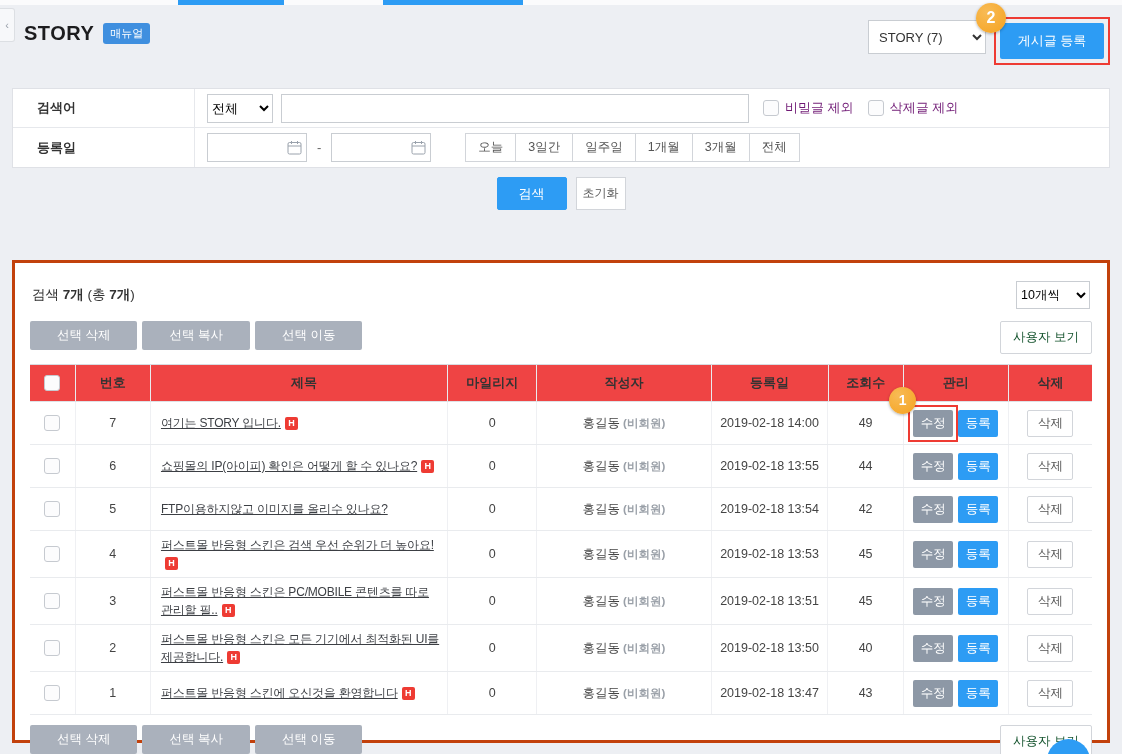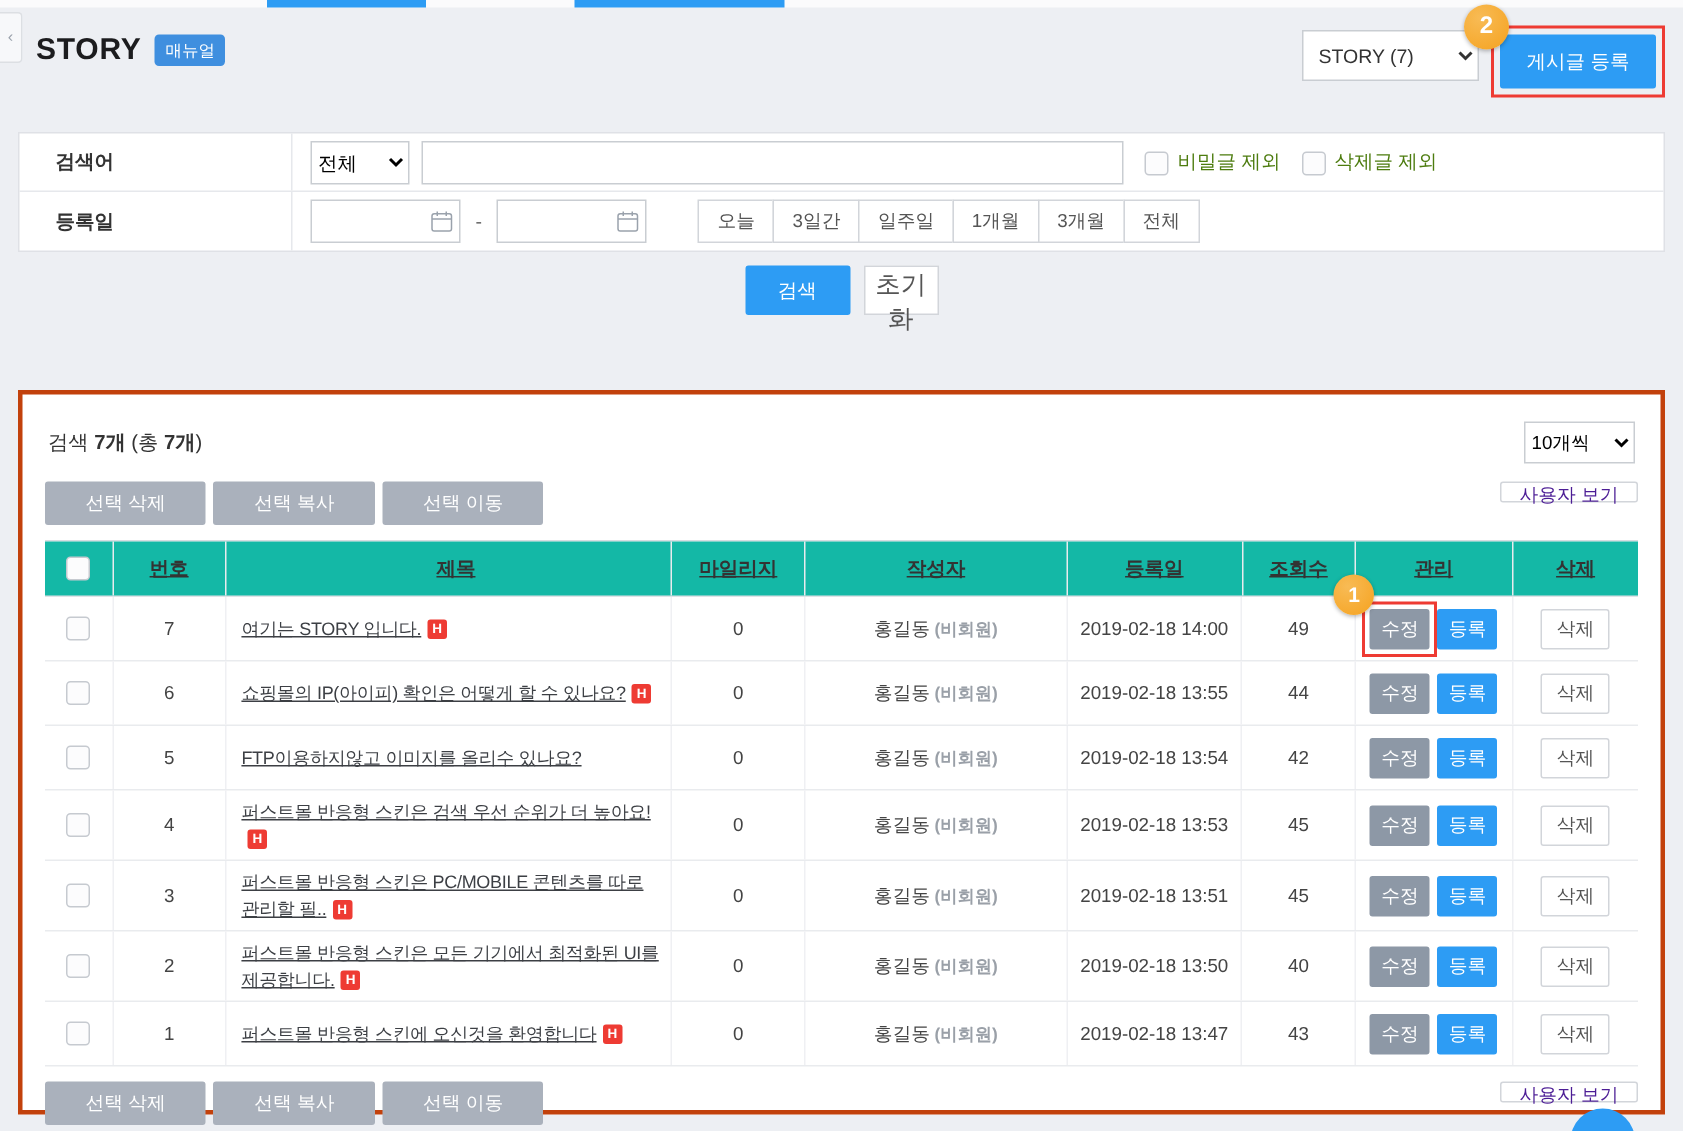--- a/index.html
+++ b/index.html
@@ -38,46 +38,46 @@
   }
   .badge-2 { left:-20px; top:-16px; }
   
   .search-card { position:absolute; left:12px; top:88px; width:1098px; background:#fff; border:1px solid #dfe1e6; }
   .search-row { display:flex; align-items:stretch; height:39px; border-bottom:1px solid #e6e8ec; }
   .search-row:last-child { border-bottom:none; }
   .search-label { width:182px; padding-left:24px; font-weight:bold; color:#333; display:flex; align-items:center; border-right:1px solid #e6e8ec; flex:none; }
   .search-content { display:flex; align-items:center; padding-left:12px; gap:8px; flex:1; }
   .keyword-select { width:66px; height:29px; border:1px solid #c9cdd2; font-size:13px; background:#fff; }
   .keyword-input { width:468px; height:29px; border:1px solid #c9cdd2; padding:0 8px; font-size:13px; }
-  .chk-label { display:flex; align-items:flex-end; gap:6px; color:#4d7c0f; cursor:pointer; margin-left:6px; }
+  .chk-label { display:flex; align-items:center; gap:6px; color:#701a75; cursor:pointer; margin-left:6px; }
   .checkbox { width:16px; height:16px; border:1px solid #c6cad0; background:#fcfcfd; border-radius:3px; display:inline-block; flex:none; cursor:pointer; }
   .date-box { position:relative; width:100px; height:29px; flex:none; }
   .date-box input { width:100%; height:100%; border:1px solid #c9cdd2; padding:0 24px 0 8px; font-size:12px; }
   .cal-btn { position:absolute; right:5px; top:7px; width:15px; height:15px; cursor:pointer; line-height:0; }
   .sep { color:#666; margin:0 2px; }
   .qgroup { display:flex; margin-left:26px; }
   .qbtn { height:29px; padding:0 12px; background:#fff; border:1px solid #d2d5da; color:#555; font-size:12.5px; margin-left:-1px; cursor:pointer; }
   .qbtn:first-child { margin-left:0;font-family:Liberation Serif, serif; }
   
   .action-row { position:absolute; left:0; top:177px; width:100%; display:flex; justify-content:center; gap:9px; }
   .btn-search { width:70px; height:33px; background:var(--accent-blue,#2d9cf4); border:1px solid var(--accent-blue,#2d9cf4); color:#fff; font-size:13px; border-radius:2px; cursor:pointer; }
-  .btn-reset { width:50px; height:33px; background:#fff; border:1px solid #d2d5da; color:#555; font-size:17px; border-radius:0; cursor:pointer; }
+  .btn-reset { width:50px; height:33px; background:#fff; border:1px solid #d2d5da; color:#555; font-size:12px; border-radius:0; cursor:pointer; }
   
   .results-card { position:absolute; left:12px; top:260px; width:1098px; height:483px; background:#fff; border:3px solid #c2410c; padding:16px 13px 0; }
   .summary-row { display:flex; justify-content:space-between; align-items:center; margin:2px 4px 12px; }
   .summary { font-size:13.5px; color:#333; }
   .summary b { font-weight:bold; }
   .page-size-select { width:74px; height:28px; border:1px solid #c9cdd2; font-size:12.5px; background:#fff; }
   .bulk-row { display:flex; justify-content:space-between; margin:0 2px 10px; }
   .bulk-left { display:flex; gap:5px; }
   .btn-bulk { height:29px; padding:0 27px; background:var(--bulk-gray,#aab1bc); color:#fff; border:none; font-size:12.5px; border-radius:2px; cursor:pointer; }
-  .btn-userview { height:14px; padding:0 12px; background:#fff; border:1px solid #d2d5da; color:#4c1d95; font-size:12.5px; border-radius:2px; cursor:pointer; }
+  .btn-userview { height:33px; padding:0 12px; background:#fff; border:1px solid #d2d5da; color:#14532d; font-size:12.5px; border-radius:2px; cursor:pointer; }
   
   .table { border-top:1px solid #d8dbe0; margin:0 2px; }
-  .thead { display:flex; background:#14b8a6; border-bottom:1px solid #dfe2e6;text-decoration:underline; }
+  .thead { display:flex; background:#ef4444; border-bottom:1px solid #dfe2e6; }
   .th { display:flex; align-items:center; justify-content:center; height:36px; font-weight:bold; color:#333; font-size:13px; border-right:1px solid #e9ebee; }
   .th:last-child { border-right:none; }
   .trow { display:flex; border-bottom:1px solid #e9ebee; min-height:43px; align-items:stretch; }
   .td { display:flex; align-items:center; justify-content:center; padding:5px 4px; font-size:12.5px; color:#444; border-right:1px solid #eff0f3; }
   .td:last-child { border-right:none; }
   .col-check{width:46px}.col-no{width:76px}
   .col-title{width:300px; justify-content:flex-start; padding-left:10px;}
   .col-mileage{width:90px}.col-author{width:176px}.col-date{width:118px}.col-views{width:76px}
   .col-manage{width:106px; gap:5px;}.col-del{width:84px}
   .title-link { color:#3c3f44; text-decoration:underline; line-height:1.5; cursor:pointer; font-size:12px; letter-spacing:-.2px; }

